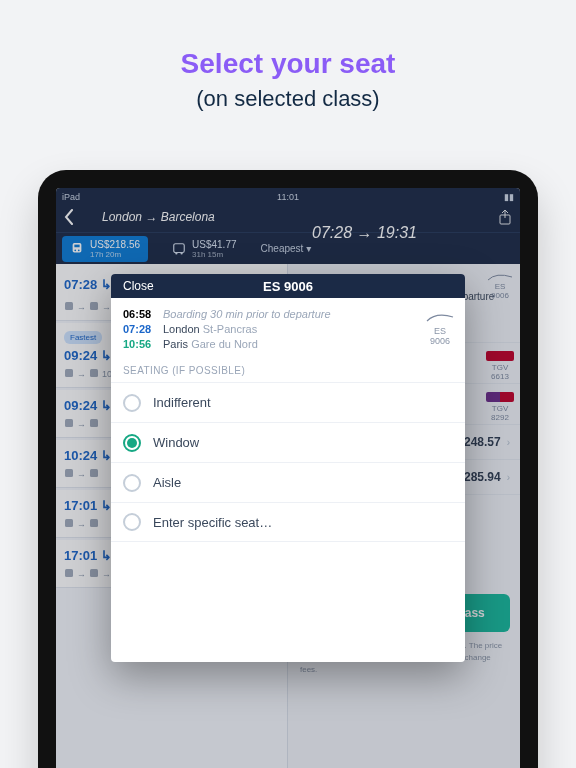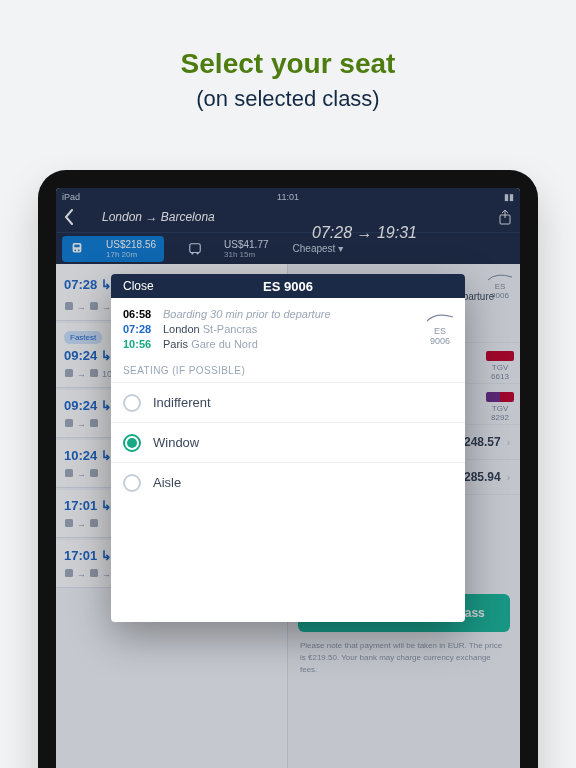--- a/index.html
+++ b/index.html
@@ -1,19 +1,19 @@
 <!DOCTYPE html>
 <html><head>
 <meta charset="utf-8">
 <style>
   * { box-sizing: border-box; margin: 0; padding: 0; }
   html, body { width: 576px; height: 768px; font-family: -apple-system, "Helvetica Neue", Arial, sans-serif; background:#f2f3f5; overflow:hidden; }
   .page { width:576px; height:768px; position:relative; }
   .headline { text-align:center; padding-top:48px; }
-  .headline h1 { font-size:28px; font-weight:700; color:#4d7c0f; }
+  .headline h1 { font-size:28px; font-weight:700; color:#8b5cf6; }
   .headline h2 { font-size:22px; font-weight:400; color:#132a44; margin-top:6px; }
 
   .tablet {
     position:absolute; left:50%; transform:translateX(-50%);
     top:170px; width:500px; height:640px;
     background:#111; border-radius:28px; padding:18px;
     box-shadow: 0 20px 40px rgba(0,0,0,.18);
   }
   .screen {
     width:100%; height:100%; background:#e9edf2; border-radius:4px;
@@ -23,21 +23,21 @@
     display:flex; align-items:flex-end; justify-content:space-between; padding:0 6px;}
   .statusbar .center { position:absolute; left:0; right:0; text-align:center; }
 
   .navbar { height:30px; background:#1b2a46; color:#fff; display:flex; align-items:center; padding:0 8px; position:relative;font-style:italic;}
   .navbar .back { font-size:18px; padding-right:10px; }
   .navbar .title { position:absolute; left:46px; font-size:12px; }
   .navbar .times { position:absolute; left:256px; font-size:16px;margin-top:32px; }
   .navbar .share { margin-left:auto; opacity:.9; }
 
   .subbar { height:32px; background:#1b2a46; color:#d7e1ef; display:flex; align-items:center; padding:0 6px; border-top:1px solid #26395a;}
-  .tab { display:flex; align-items:center; margin-right:16px; padding:3px 8px; border-radius:4px;gap:16px;}
+  .tab { display:flex; align-items:center; margin-right:16px; padding:3px 8px; border-radius:4px;}
   .tab.active { background:#0b7bd6; color:#fff; }
   .tab .ic { width:14px; height:14px; margin-right:6px; }
   .tab .lines .p { font-size:10px; line-height:11px; }
   .tab .lines .s { font-size:8px; opacity:.7; line-height:9px;}
   .cheapest { font-size:10px; opacity:.9; }
 
   .body { position:absolute; top:76px; bottom:0; left:0; right:0; display:flex; }
   .leftcol { width:50%; background:#f4f7fb; border-right:1px solid #d8dee8; overflow:hidden;}
   .rightcol { width:50%; background:#f0f3f8; overflow:hidden; position:relative;}
 
@@ -371,18 +371,22 @@
         <div class="opt">
           <span class="radio sel">
               <span class="dot"></span>
             </span>
           <span>Window</span>
         </div>
         <div class="opt">
           <span class="radio"></span>
           <span>Aisle</span>
         </div>
+        <div class="opt last">
+          <span class="radio"></span>
+          <span>Enter specific seat…</span>
+        </div>
         <div class="pad"></div>
       </div>
 
     </div>
   </div>
 </div>
 
 </body></html>

